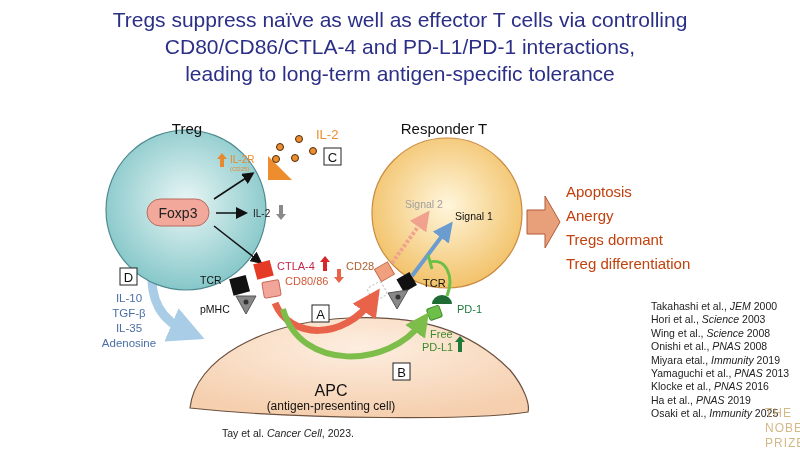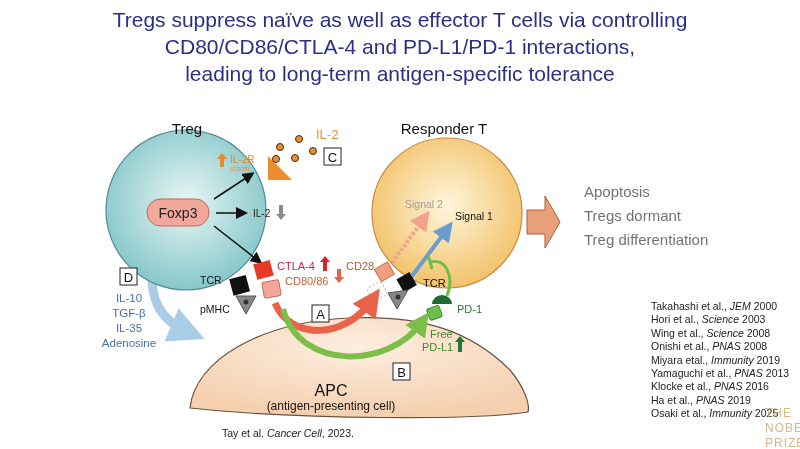--- a/index.html
+++ b/index.html
@@ -1,20 +1,20 @@
 <!DOCTYPE html>
 <html><head>
 <meta charset="utf-8">
 <style>
   html, body { margin:0; padding:0; background:#ffffff; }
   body { width:800px; height:449px; position:relative; overflow:hidden; font-family:"Liberation Sans", sans-serif; }
   .title { position:absolute; left:0; top:6px; width:800px; text-align:center; color:#2b2f86; font-size:21px; line-height:27px; }
   .title div { white-space:nowrap; }
   svg.diagram { position:absolute; left:0; top:0; }
-  .outcomes { position:absolute; left:566px; top:180px; color:#737373; font-size:15px; line-height:24px;margin-left:18px; }
+  .outcomes { position:absolute; left:566px; top:180px; color:#c2410c; font-size:15px; line-height:24px; }
   .refs { position:absolute; left:651px; top:300px; color:#222; font-size:10.5px; line-height:13.4px; }
   .refs i { font-style:italic; }
   .cite { position:absolute; left:222px; top:427px; font-size:10.5px; color:#222; }
   .cite i { font-style:italic;margin-top:28px; }
   .watermark { position:absolute; left:765px; top:406px; color:#c9a86a; font-size:12px; line-height:15px; opacity:0.8; letter-spacing:1px; }
   .pagenum { position:absolute; left:782px; top:436px; color:#bbb; font-size:9px;padding-left:48px; }
 </style>
 </head>
 <body>
 
@@ -167,20 +167,21 @@
       <text x="129" y="302">IL-10</text>
       <text x="129" y="317">TGF-β</text>
       <text x="129" y="332">IL-35</text>
       <text x="129" y="347">Adenosine</text>
     </g>
   </g>
 </svg>
 
 <div class="outcomes">
   <div>Apoptosis</div>
+  <div>Anergy</div>
   <div>Tregs dormant</div>
   <div>Treg differentiation</div>
 </div>
 
 <div class="refs" id="refs">
     <div><span>Takahashi et al., </span><i>JEM</i><span> 2000</span></div>
     <div><span>Hori et al., </span><i>Science</i><span> 2003</span></div>
     <div><span>Wing et al., </span><i>Science</i><span> 2008</span></div>
     <div><span>Onishi et al., </span><i>PNAS</i><span> 2008</span></div>
     <div><span>Miyara etal., </span><i>Immunity</i><span> 2019</span></div>

